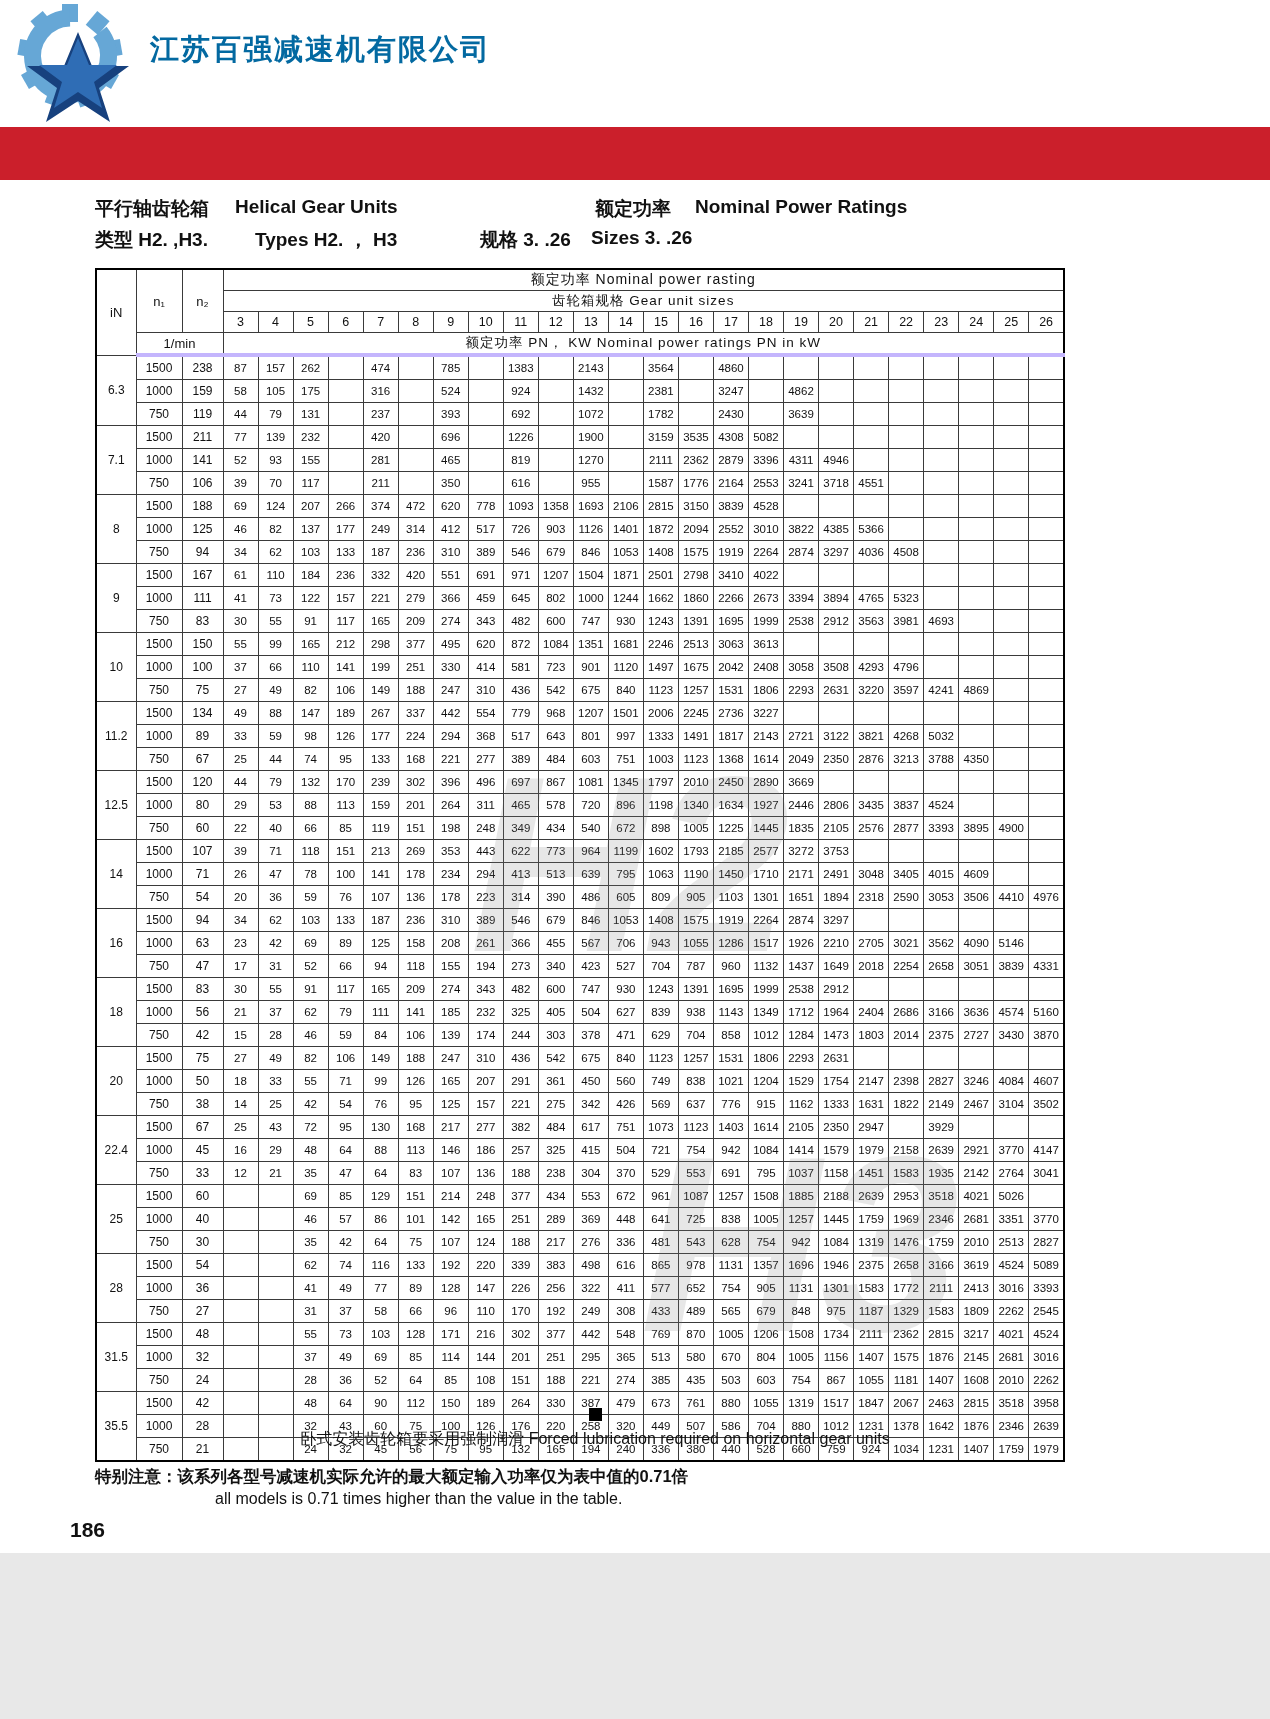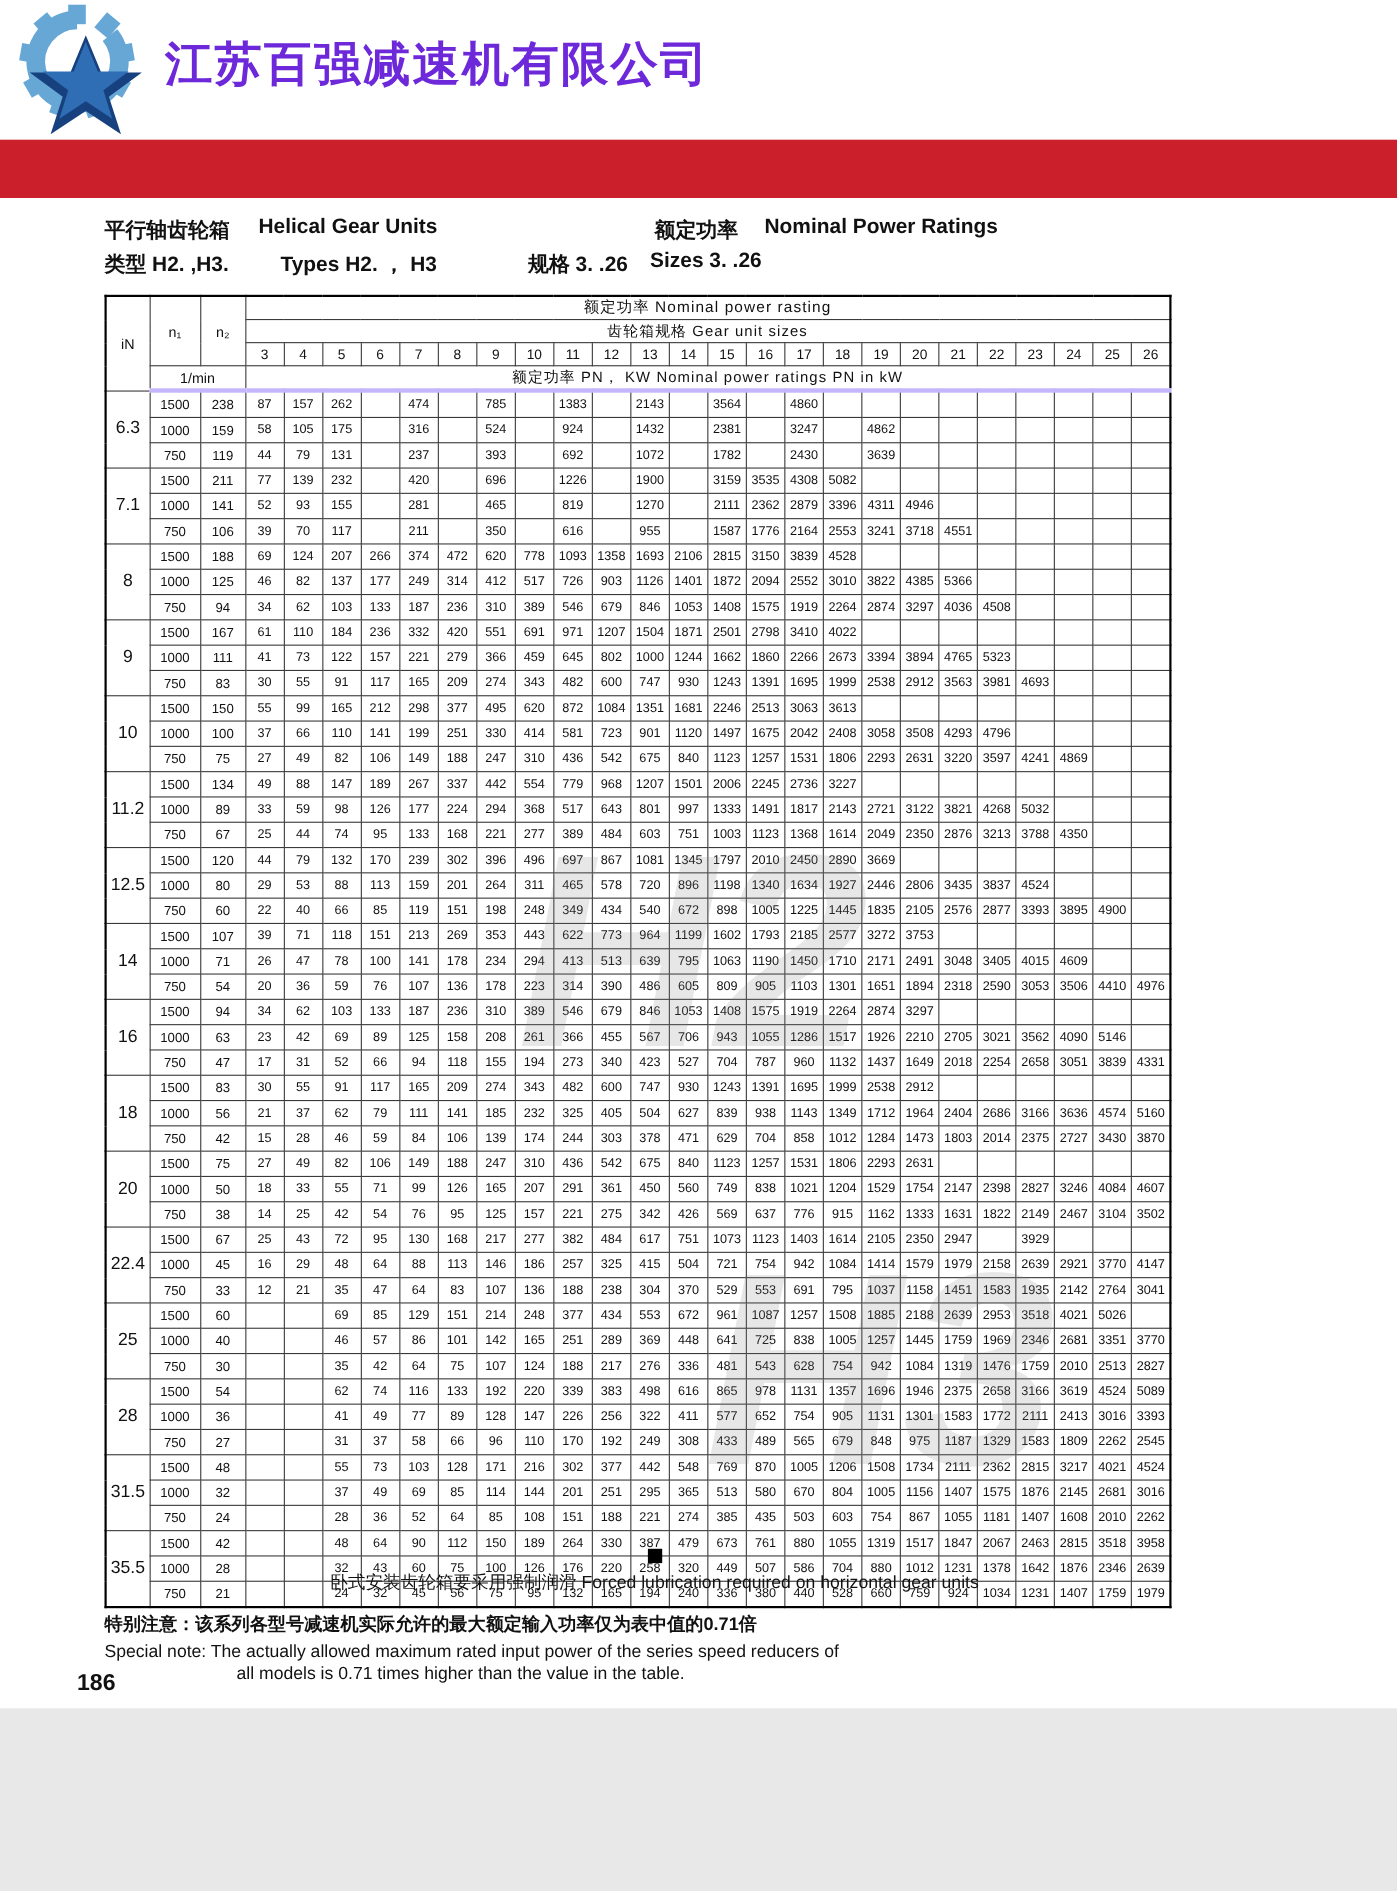--- a/index.html
+++ b/index.html
@@ -2,42 +2,42 @@
 <html><head>
 <meta charset="utf-8">
 <style>
   html,body{margin:0;padding:0;}
   body{width:1270px;height:1719px;position:relative;background:#fff;
        font-family:"Liberation Sans","DejaVu Sans",sans-serif;color:#111;}
   .page{position:absolute;inset:0;overflow:hidden;}
 
   
   .logo{position:absolute;left:14px;top:4px;width:130px;height:118px;}
-  .company{position:absolute;left:150px;top:30px;font-size:43px;font-weight:700;
-           letter-spacing:2px;color:#6d28d9;white-space:nowrap;font-family:Liberation Mono, monospace;}
+  .company{position:absolute;left:150px;top:30px;font-size:29px;font-weight:700;
+           letter-spacing:2px;color:#0369a1;white-space:nowrap;font-family:Liberation Mono, monospace;}
   .redband{position:absolute;left:0;top:127px;width:1270px;height:53px;}
 
   
   .titles{position:absolute;left:95px;top:196px;width:990px;font-size:19px;font-weight:600;}
   .titles .row{position:relative;height:31px;}
   .titles .part{position:absolute;top:0;white-space:nowrap;}
 
   
   .tblwrap{position:absolute;left:95px;top:268px;width:970px;}
   table{border-collapse:collapse;table-layout:fixed;width:970px;border:2px solid #000;}
   th,td{border:1px solid #3a3a3a;padding:0;text-align:center;font-weight:normal;
         white-space:nowrap;overflow:hidden;}
   thead th{height:20px;font-size:13.5px;}
   thead .t-title{font-size:14px;letter-spacing:1px;}
   thead .t-sizes{font-size:13.5px;letter-spacing:1px;margin-top:24px;}
   thead .t-num{font-size:12.5px;}
   thead .t-side{font-size:13px;}
   thead tr:last-child th{border-bottom:4px solid #c4b5fd;}
   tbody td{height:22px;font-size:11.5px;}
-  tbody .in-cell{font-size:16px;}
+  tbody .in-cell{font-size:12px;}
   tbody .n1-cell,tbody .n2-cell{font-size:12px;}
   tbody tr.gstart td{border-top:1.6px solid #000;}
   col.c-in{width:40px;} col.c-n1{width:46px;} col.c-n2{width:41px;}
 
   
   .wm{position:absolute;font-size:250px;font-weight:700;font-style:italic;
       color:#808080;opacity:.18;z-index:5;pointer-events:none;line-height:1;}
   #wm1{left:470px;top:740px;}
   #wm2{left:640px;top:1120px;}
 
@@ -1507,19 +1507,18 @@
 
   <div class="wm" id="wm1">H2</div>
   <div class="wm" id="wm2">H3</div>
 
   <div class="notes">
     <div class="n1">
       <span class="sq"></span>
       <span>卧式安装齿轮箱要采用强制润滑  Forced lubrication required on horizontal gear units</span>
     </div>
     <div class="n2">特别注意：该系列各型号减速机实际允许的最大额定输入功率仅为表中值的0.71倍</div>
-    <div class="n3">Special note: The actually allowed maximum rated input power of the series speed reducers of</div>
     <div class="n4">all models is 0.71 times higher than the value in the table.</div>
   </div>
 
   <div class="pageno">186</div>
   <div class="grayband" style="background: rgb(232, 232, 232);"></div>
 </div>
 
 </body></html>

